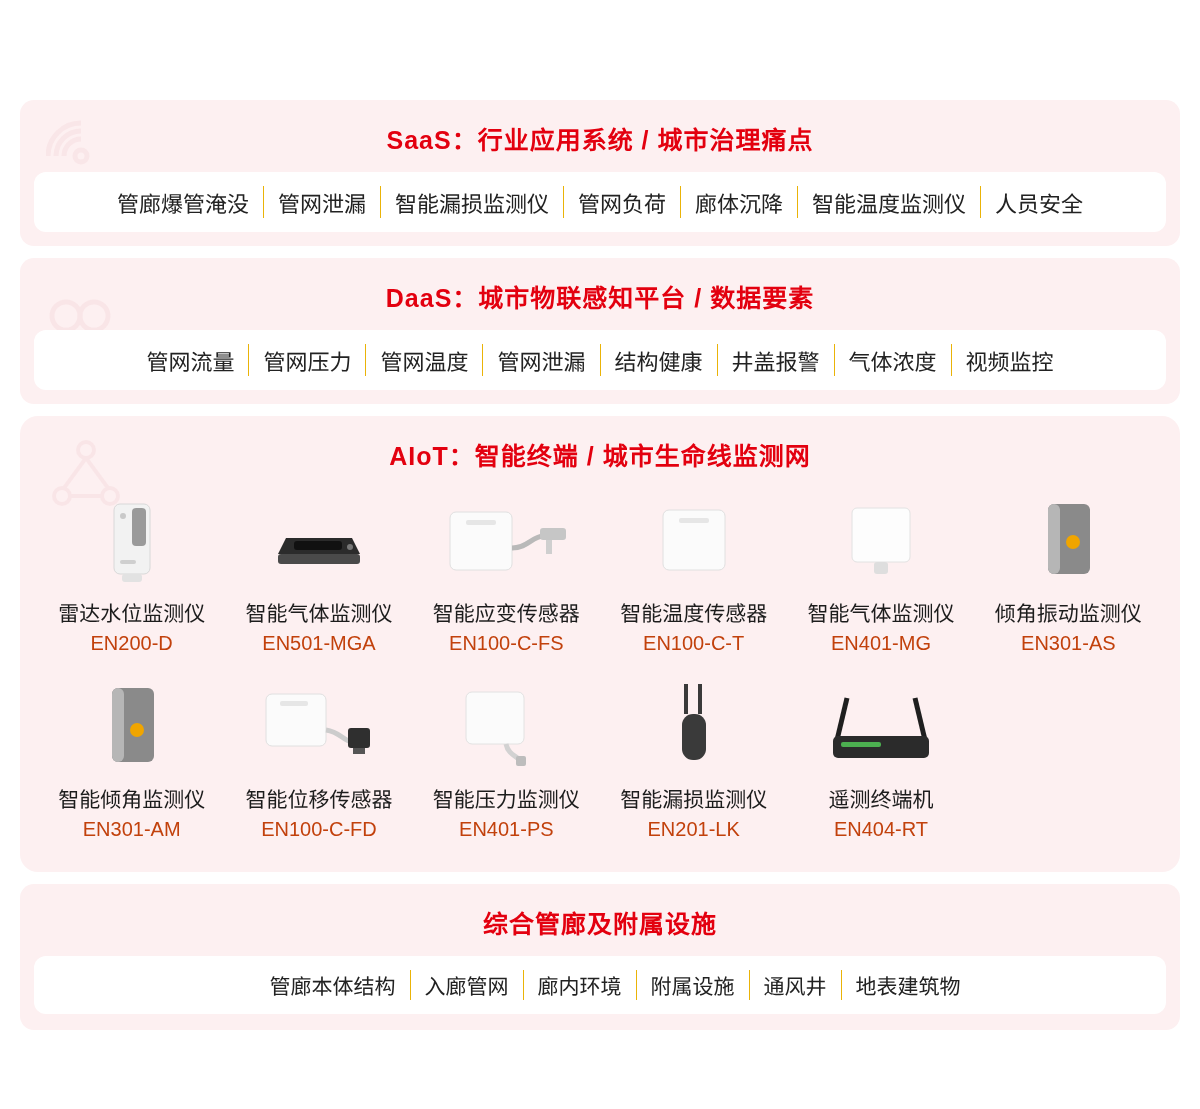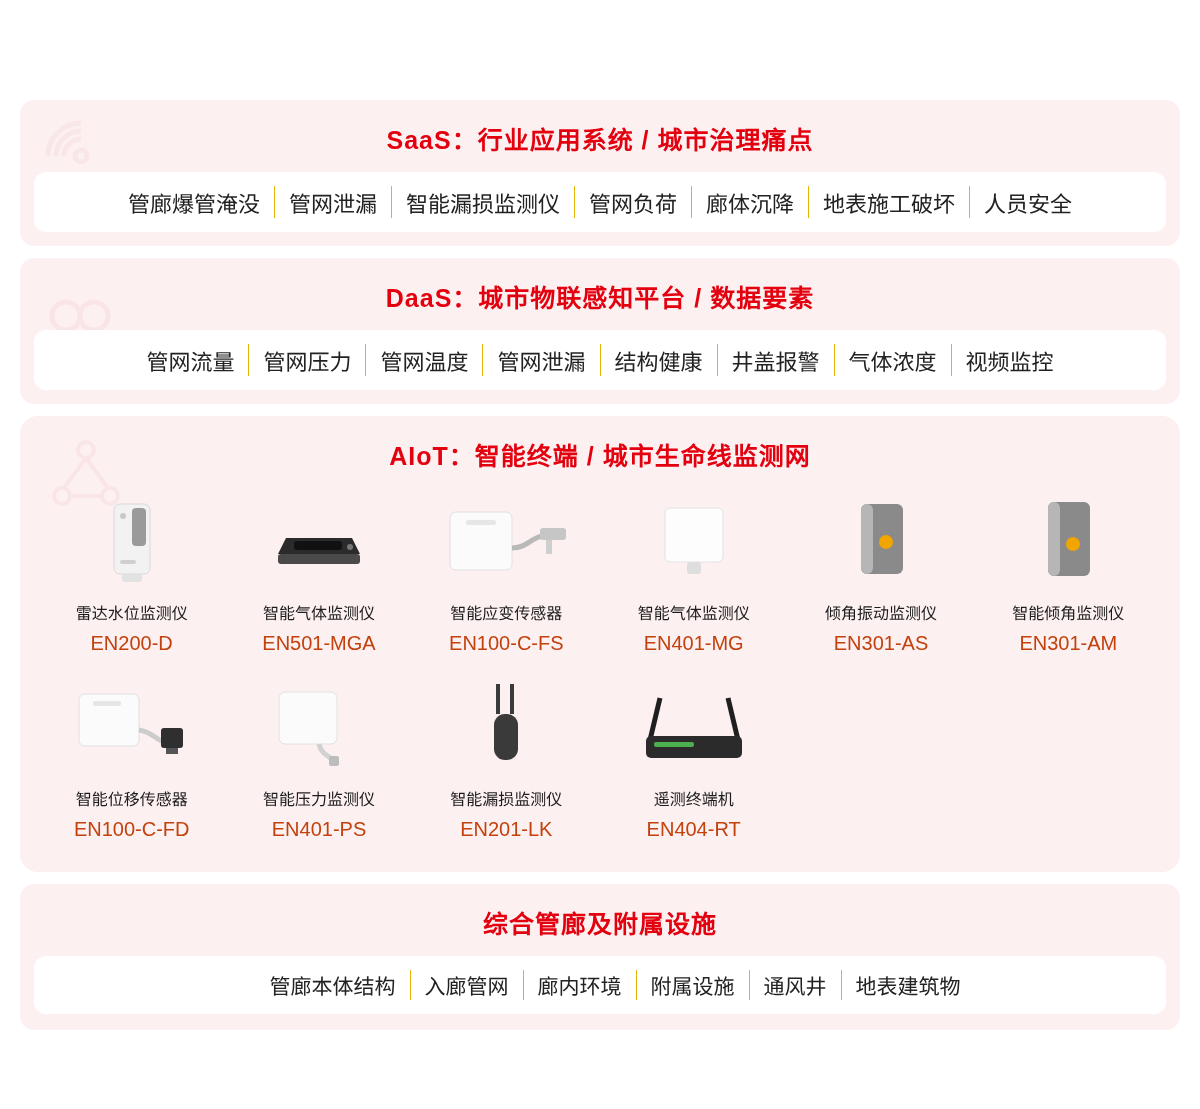--- a/index.html
+++ b/index.html
@@ -85,21 +85,21 @@
     padding: 4px 2px 10px 2px;
   }
   .dev-img {
     height: 96px;
     display: flex;
     align-items: flex-end;
     justify-content: center;
     margin-bottom: 12px;
   }
   .dev-name {
-    font-size: 16px;
+    font-size: 21px;
     color: #1c1c1c;
     line-height: 28px;
     white-space: nowrap;
   }
   .dev-model {
     font-size: 20px;
     color: #c2410c;
     line-height: 30px;
     white-space: nowrap;
   }
@@ -128,21 +128,21 @@
     </span>
     <h2 class="layer-title">
       <span class="tag">SaaS：</span><span>行业应用系统 / 城市治理痛点</span>
     </h2>
     <div class="chips">
       <span class="chip">管廊爆管淹没</span>
       <span class="chip">管网泄漏</span>
       <span class="chip">智能漏损监测仪</span>
       <span class="chip">管网负荷</span>
       <span class="chip">廊体沉降</span>
-      <span class="chip">地表施工破坏</span>
+      <span class="chip">智能温度监测仪</span>
       <span class="chip">人员安全</span>
     </div>
   </section>
 
   <section class="layer">
     <span class="wm">
       <svg width="70" height="70" viewBox="0 0 70 70">
         <g fill="none" stroke="#f6dcdf" stroke-width="5">
           <circle cx="20" cy="40" r="14"></circle>
           <circle cx="48" cy="40" r="14"></circle>
@@ -215,20 +215,30 @@
             <rect x="30" y="28" width="30" height="5" rx="2" fill="#e6e6e6"></rect>
             <path d="M76 56 C 92 56, 96 44, 108 44" stroke="#b9b9b9" stroke-width="5" fill="none"></path>
             <rect x="104" y="36" width="26" height="12" rx="3" fill="#c6c6c6"></rect>
             <rect x="110" y="48" width="6" height="14" fill="#cfcfcf"></rect>
           </svg>
         </div>
         <div class="dev-name">智能应变传感器</div>
         <div class="dev-model">EN100-C-FS</div>
       </div>
 
+      <div class="dev">
+        <div class="dev-img">
+          <svg width="110" height="96" viewBox="0 0 110 96">
+            <rect x="24" y="18" width="62" height="60" rx="6" fill="#fbfbfb" stroke="#e0e0e0"></rect>
+            <rect x="40" y="26" width="30" height="5" rx="2" fill="#e6e6e6"></rect>
+          </svg>
+        </div>
+        <div class="dev-name">智能温度传感器</div>
+        <div class="dev-model">EN100-C-T</div>
+      </div>
 
       <div class="dev">
         <div class="dev-img">
           <svg width="110" height="96" viewBox="0 0 110 96">
             <rect x="26" y="16" width="58" height="54" rx="5" fill="#fdfdfd" stroke="#e2e2e2"></rect>
             <rect x="48" y="70" width="14" height="12" rx="3" fill="#dedede"></rect>
           </svg>
         </div>
         <div class="dev-name">智能气体监测仪</div>
         <div class="dev-model">EN401-MG</div>

